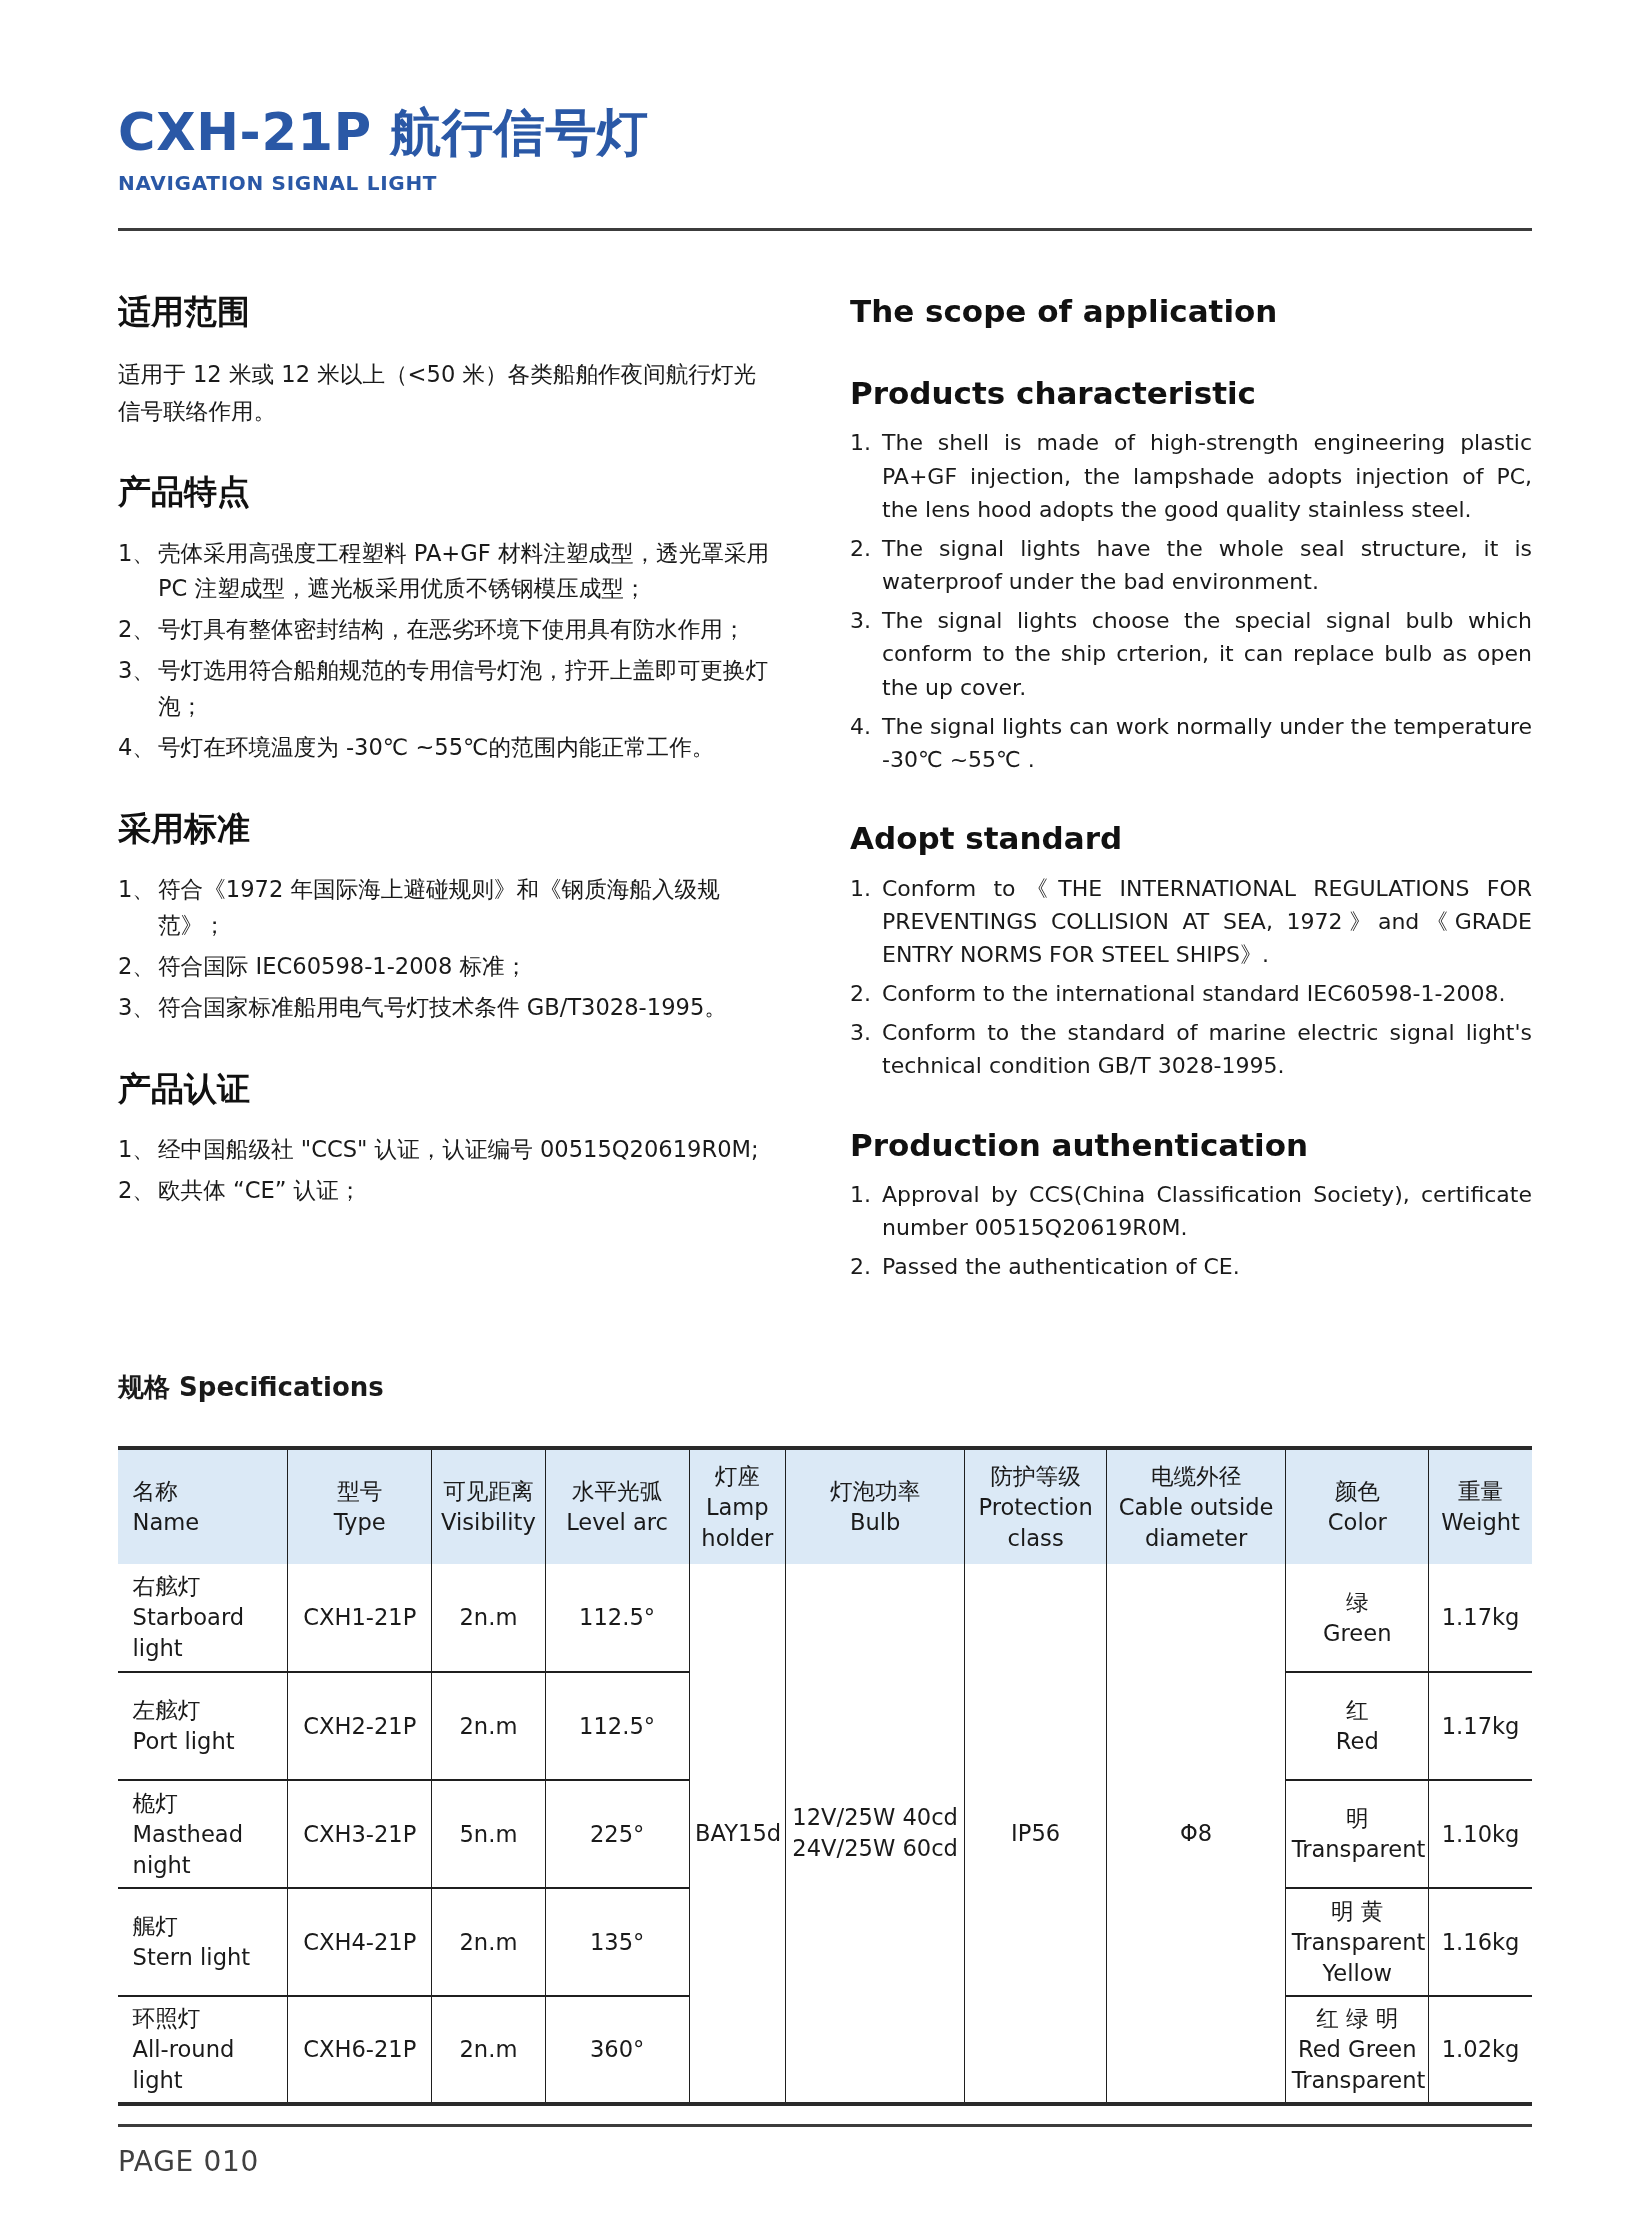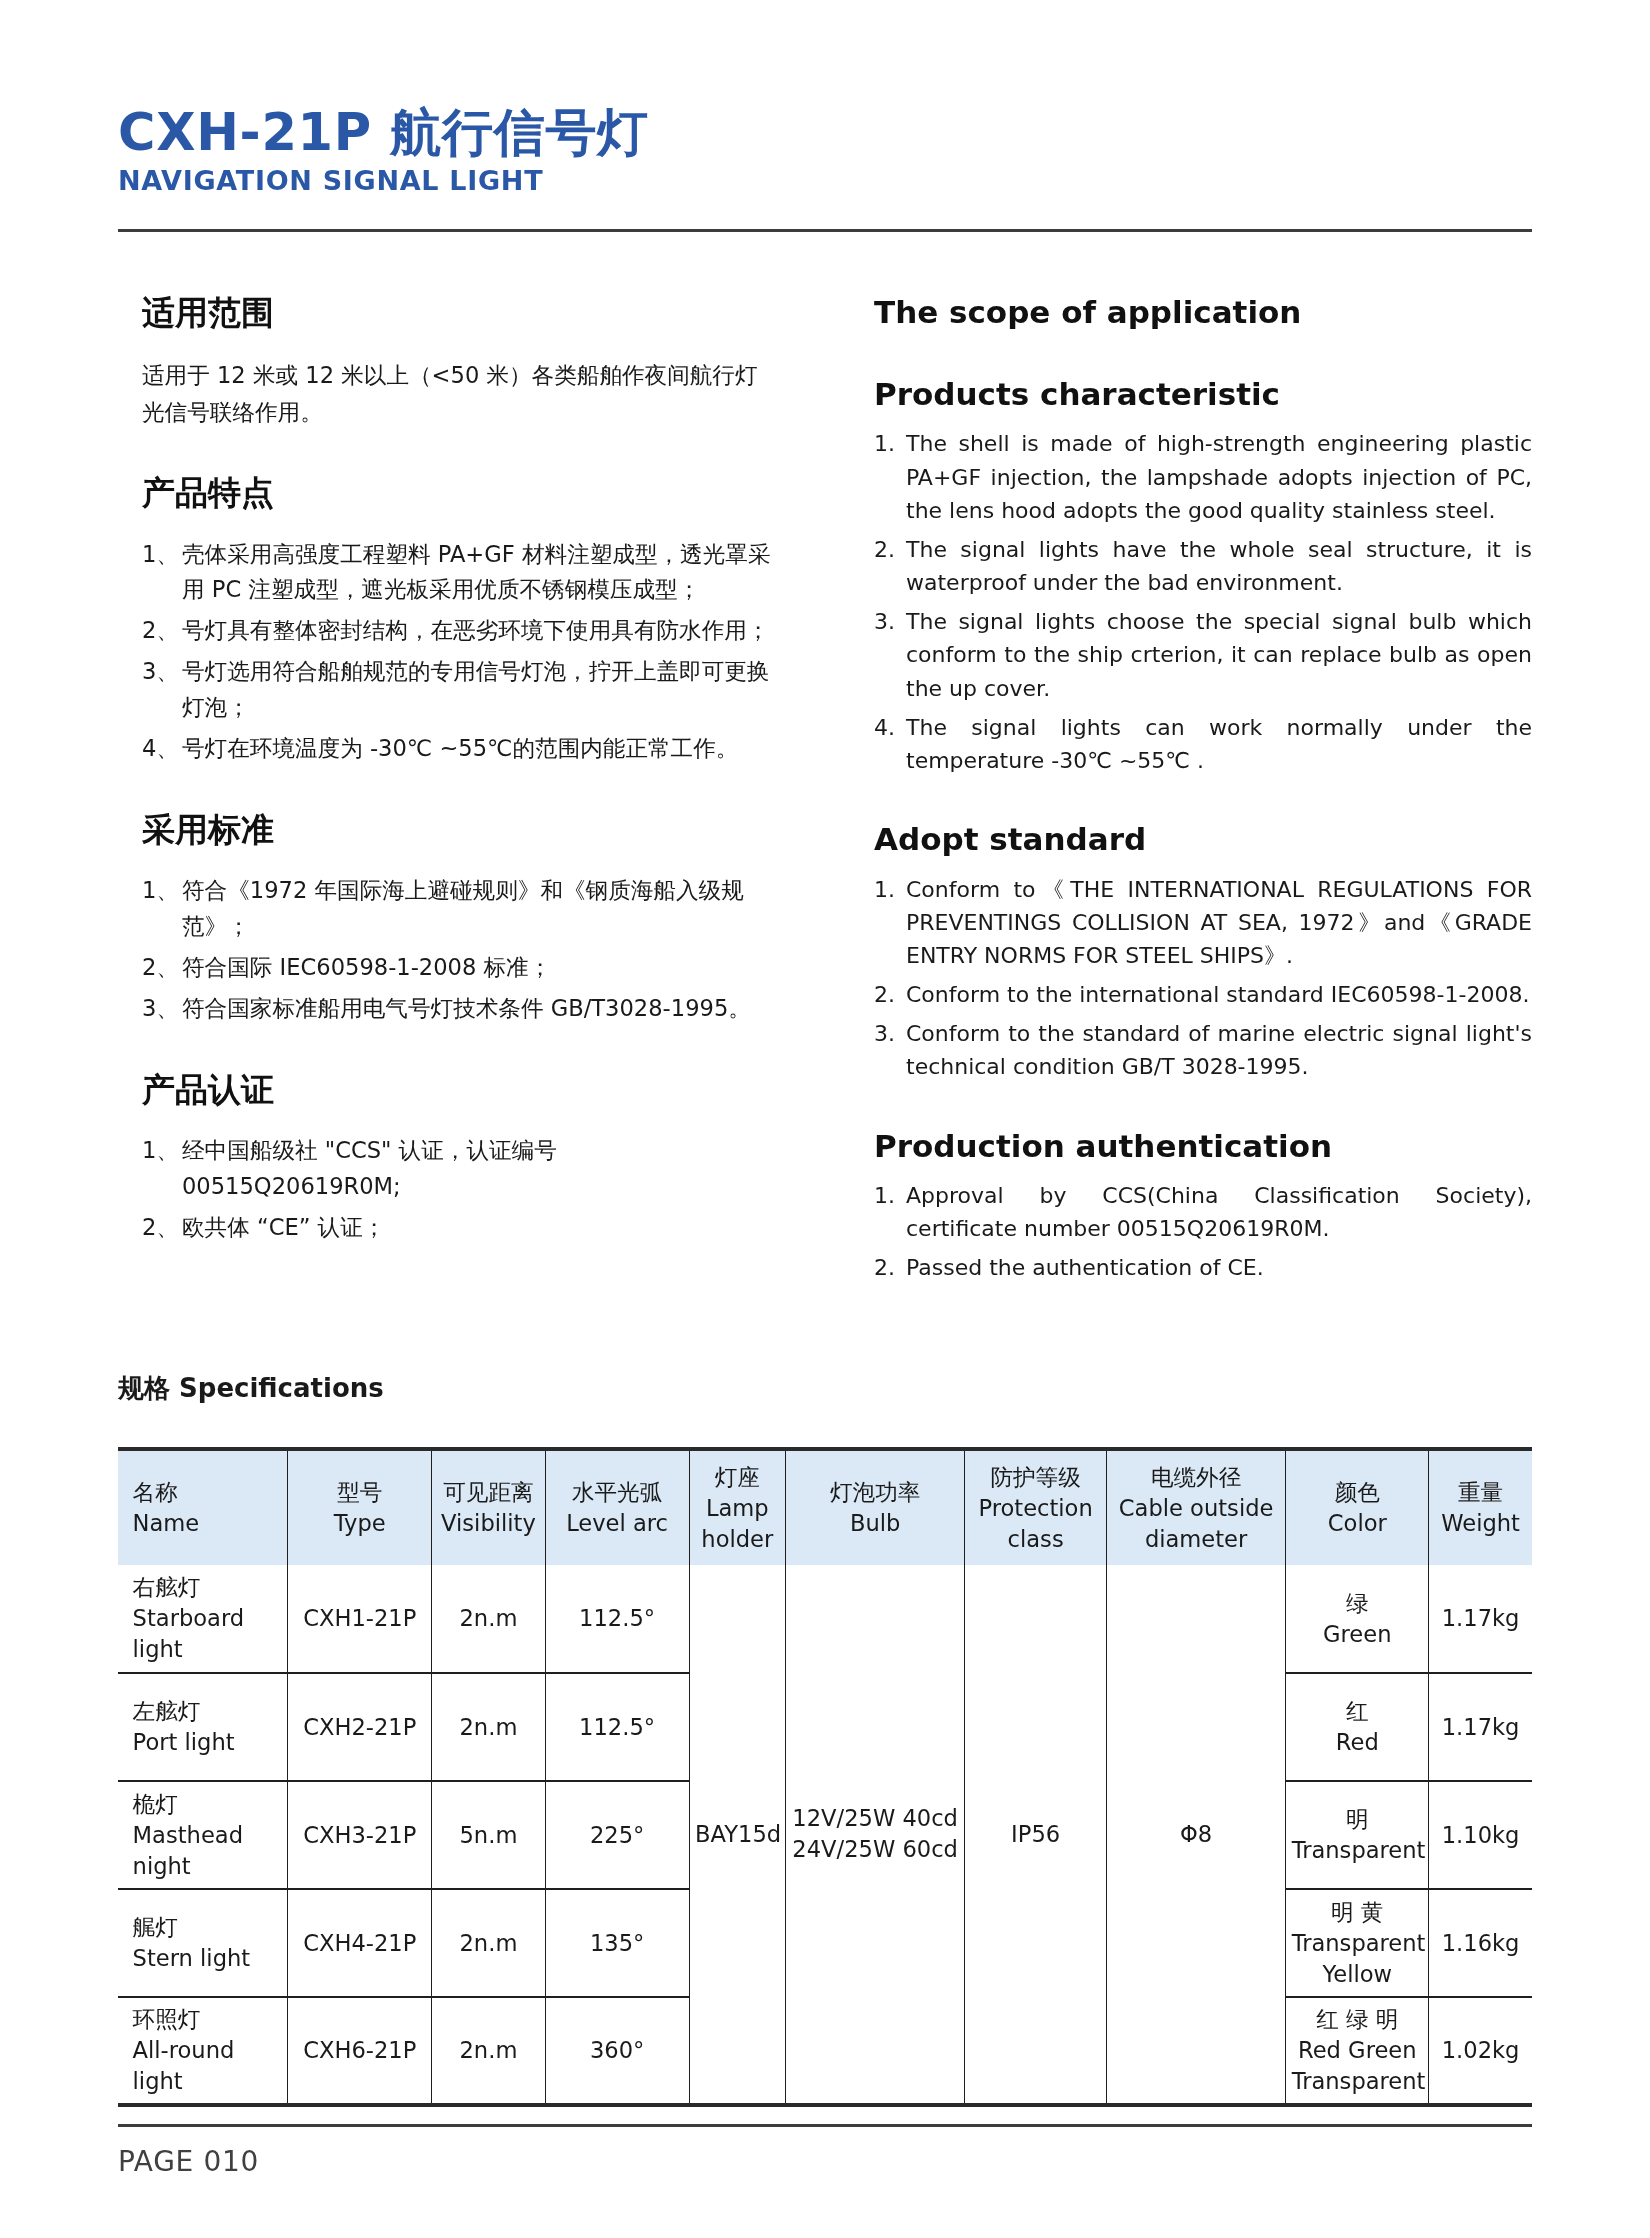--- a/index.html
+++ b/index.html
@@ -9,29 +9,29 @@
     height:2239px;
     background:#ffffff;
     font-family:"DejaVu Sans","Liberation Sans",sans-serif;
     color:#1a1a1a;
     overflow:hidden;
   }
   .content{padding:105px 118px 0 118px;}
 
   
   .doc-title{font-size:51px;font-weight:700;color:#2a58a6;letter-spacing:0.7px;line-height:1.1;}
-  .doc-subtitle{font-size:27px;font-weight:600;color:#2a58a6;letter-spacing:0.7px;margin-top:4px;}
+  .doc-subtitle{font-size:20px;font-weight:600;color:#2a58a6;letter-spacing:0.7px;margin-top:10px;}
   .hrule{height:3.3px;background:#3c3c3c;margin-top:33px;}
 
   
   .cols{display:flex;margin-top:61px;gap:77px;align-items:flex-start;}
   .col-left{width:655px;flex:0 0 655px;}
   .col-right{flex:1;}
 
-  .sec{margin-bottom:43px;margin-left:24px;}
+  .sec{margin-bottom:43px;}
   h2{margin:0;}
   .h-cn{font-size:33px;font-weight:700;color:#111;margin:0 0 24px 0;line-height:1.2;}
   .h-en{font-size:31px;font-weight:600;color:#111;margin:0 0 13.3px 0;line-height:1.25;}
   .body-cn{font-size:22.6px;line-height:1.62;margin:0;}
   .body-en{font-size:22px;line-height:1.55;margin:0;}
 
   .list{margin-top:4px;}
   .li{display:flex;font-size:22.6px;line-height:1.58;margin-bottom:5.3px;}
   .li .num{flex:0 0 40px;}
   .li .txt{flex:1;}

